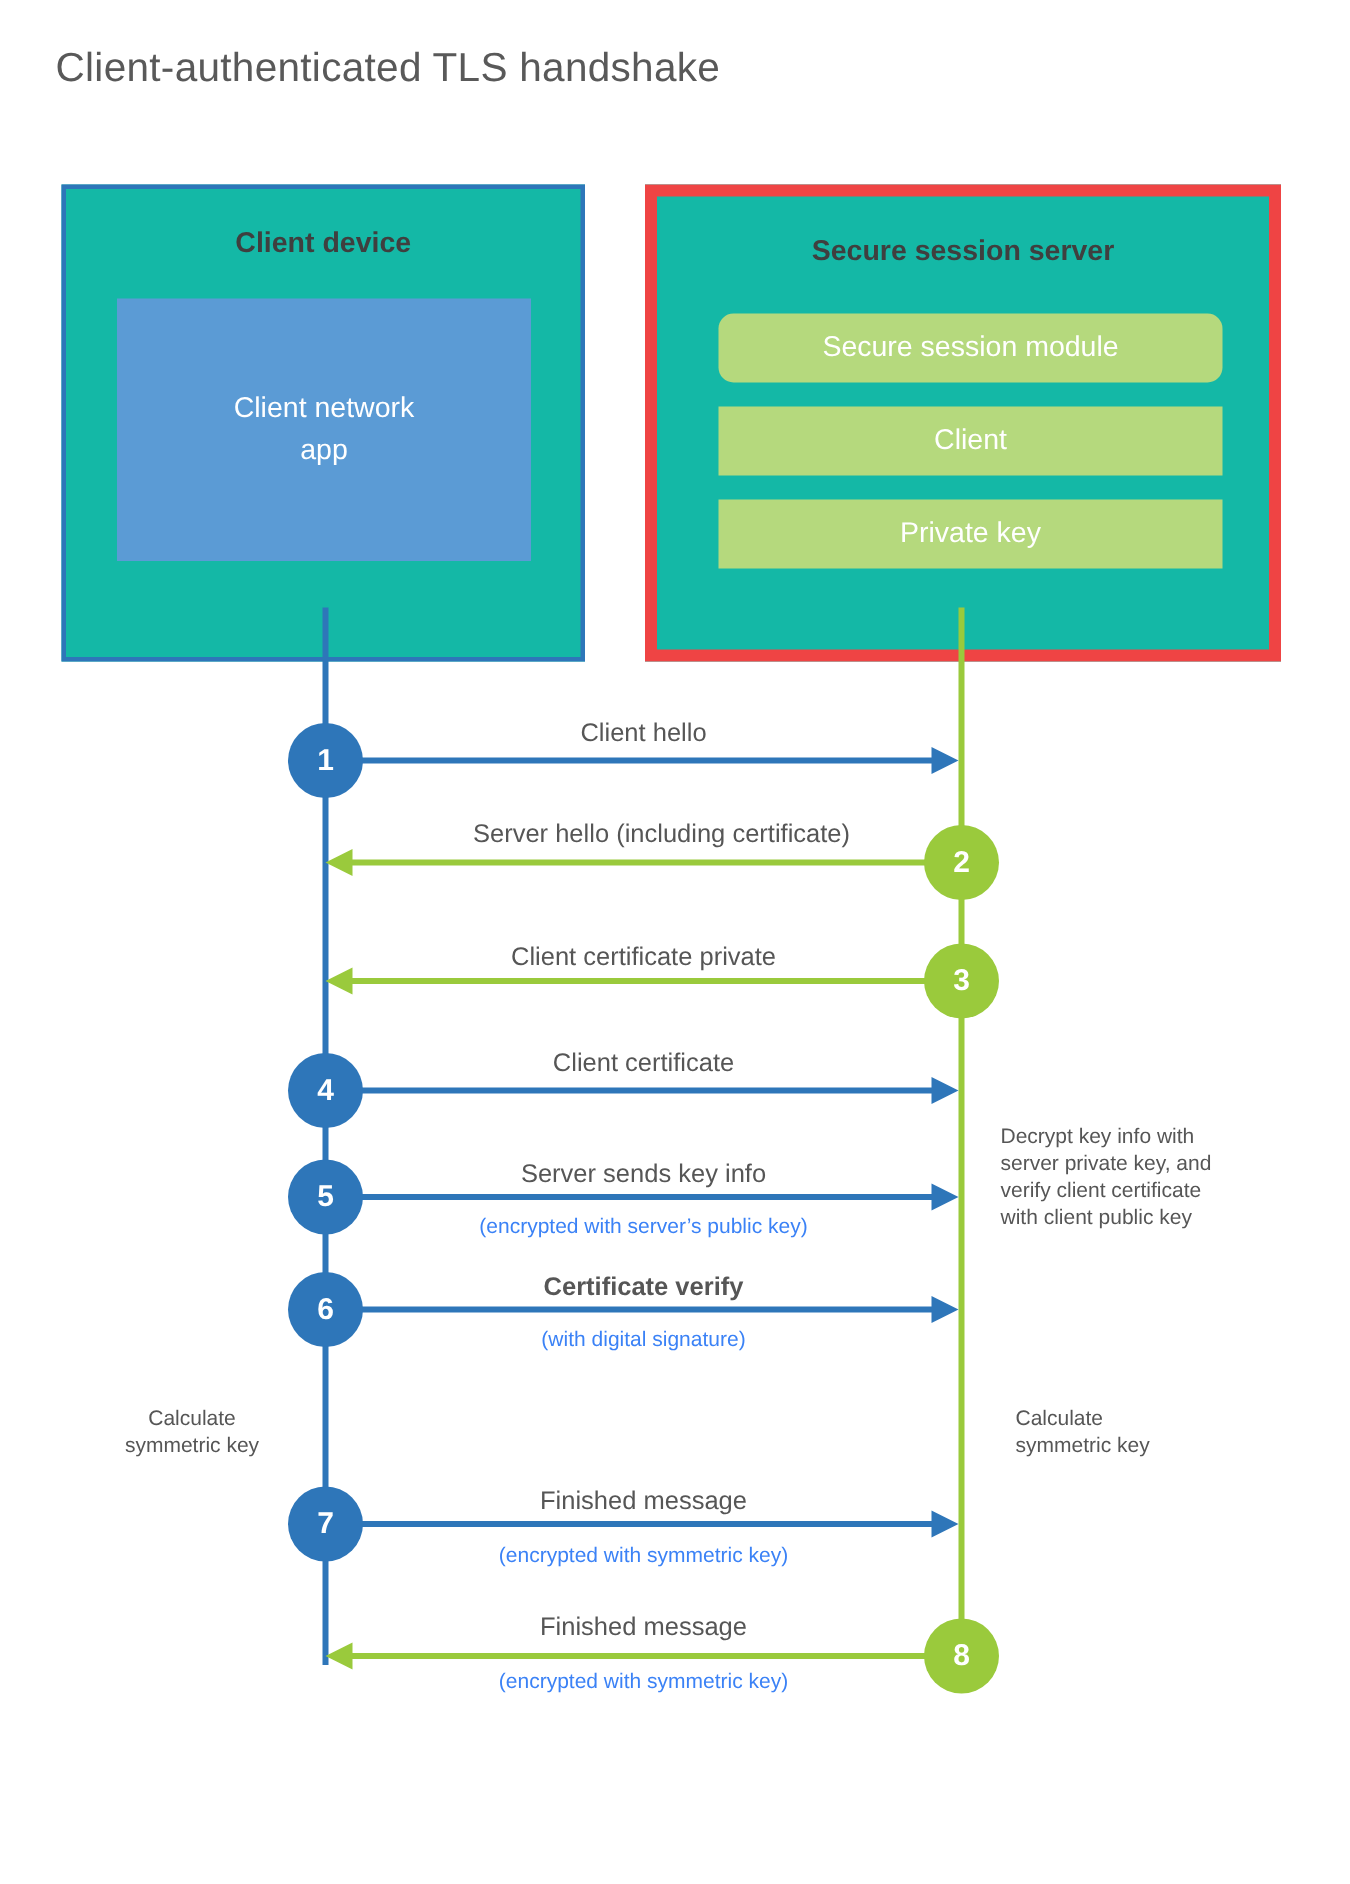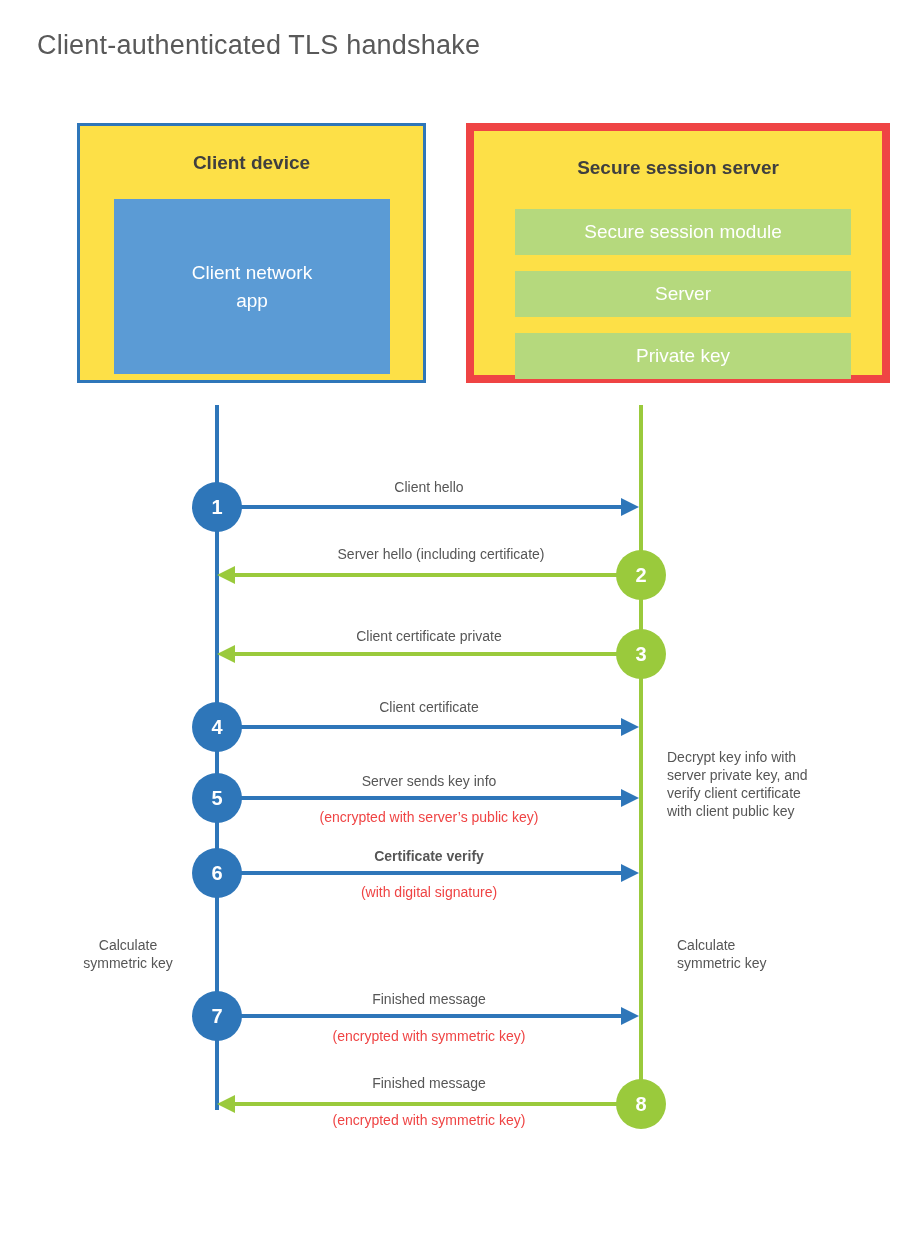--- a/index.html
+++ b/index.html
@@ -7,21 +7,21 @@
   body { font-family:"Liberation Sans", sans-serif; }
   .canvas {
     position:relative; width:900px; height:1256px; background:#ffffff;
     overflow:hidden; margin:0 auto;
   }
   .title {
     position:absolute; left:37px; top:30px; font-size:27px; font-weight:400;
     color:#595959; letter-spacing:0.2px;text-align:right;
   }
   
-  .actor-box { position:absolute; top:123px; height:260px; background:#fde047;margin-left:36px; }
+  .actor-box { position:absolute; top:123px; height:318px; background:#14b8a6; }
   .client-box { left:41px;  width:349px; border:3px solid #2e76b9; }
   .server-box { left:430px; width:424px; border:8px solid #ef4444; }
   .actor-title {
     position:absolute; top:26px; left:0; width:100%; text-align:center;
     font-size:19px; font-weight:700; color:#3f3f3f;
   }
   .app-box {
     position:absolute; left:34px; top:73px; width:276px; height:175px;
     background:#5b9bd5; color:#ffffff; display:flex; flex-direction:column;
     align-items:center; justify-content:center; font-size:19px; line-height:1.45;
@@ -46,25 +46,25 @@
   .circle.green { background:#9aca3c; }
   .arrow-line { position:absolute; height:4px; z-index:2; }
   .arrow-line.blue  { background:#2e76b9; }
   .arrow-line.green { background:#9aca3c; }
   .arrow-head { position:absolute; width:0; height:0; z-index:2;
     border-top:9px solid transparent; border-bottom:9px solid transparent; }
   .arrow-head.right.blue  { border-left:18px solid #2e76b9; }
   .arrow-head.left.green  { border-right:18px solid #9aca3c; }
   .msg-label {
     position:absolute; left:429px; transform:translateX(-50%);
-    font-size:14px; color:#565656; white-space:nowrap; z-index:3;
+    font-size:17px; color:#565656; white-space:nowrap; z-index:3;
   }
   .msg-sub {
     position:absolute; left:429px; transform:translateX(-50%);
-    font-size:14px; color:#ef4444; white-space:nowrap; z-index:3;
+    font-size:14px; color:#3b82f6; white-space:nowrap; z-index:3;
   }
   .side-note {
     position:absolute; font-size:14px; color:#565656; line-height:1.28;
     white-space:pre-line; z-index:3;
   }
 </style>
 </head>
 <body>
 
 <div class="canvas">
@@ -74,22 +74,22 @@
   <div class="actor-box client-box">
     <div class="actor-title">Client device</div>
     <div class="app-box">
       <span>Client network</span>
       <span>app</span>
     </div>
   </div>
 
   <div class="actor-box server-box">
     <div class="actor-title">Secure session server</div>
-    <div class="module-bar" style="top:78px;">Secure session module</div>
-    <div class="module-bar" style="top:140px;">Server</div>
+    <div class="module-bar" style="top:78px;border-radius:10px;">Secure session module</div>
+    <div class="module-bar" style="top:140px;">Client</div>
     <div class="module-bar" style="top:202px;">Private key</div>
   </div>
 
   <div class="lifeline blue"></div>
   <div class="lifeline green"></div>
 
   <div class="msg-label" style="top:479px;">Client hello</div>
   <div class="arrow-line blue" style="left:217px; top:505px; width:406px;"></div>
   <div class="arrow-head right blue" style="left:621px; top:498px;"></div>
   <div class="circle blue" style="left:192px; top:482px;">

